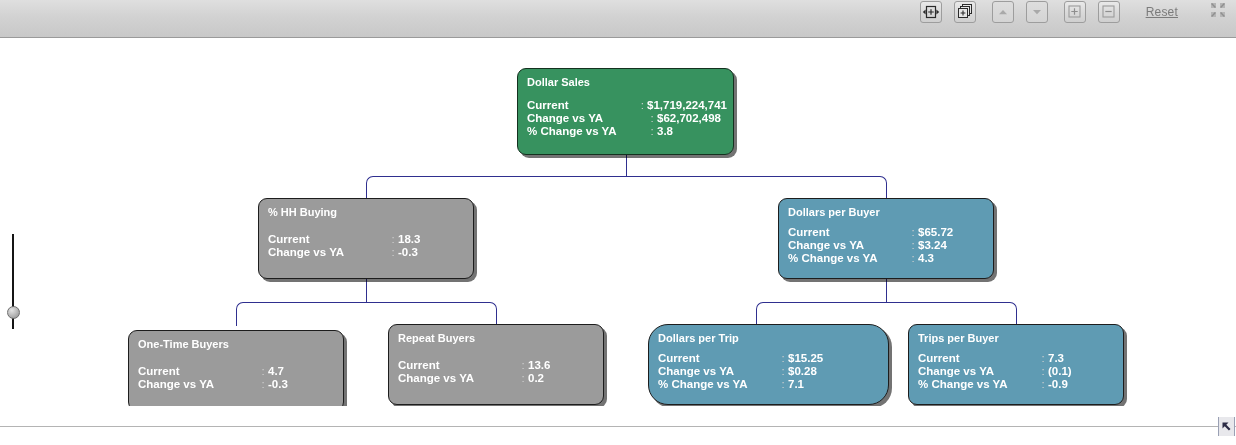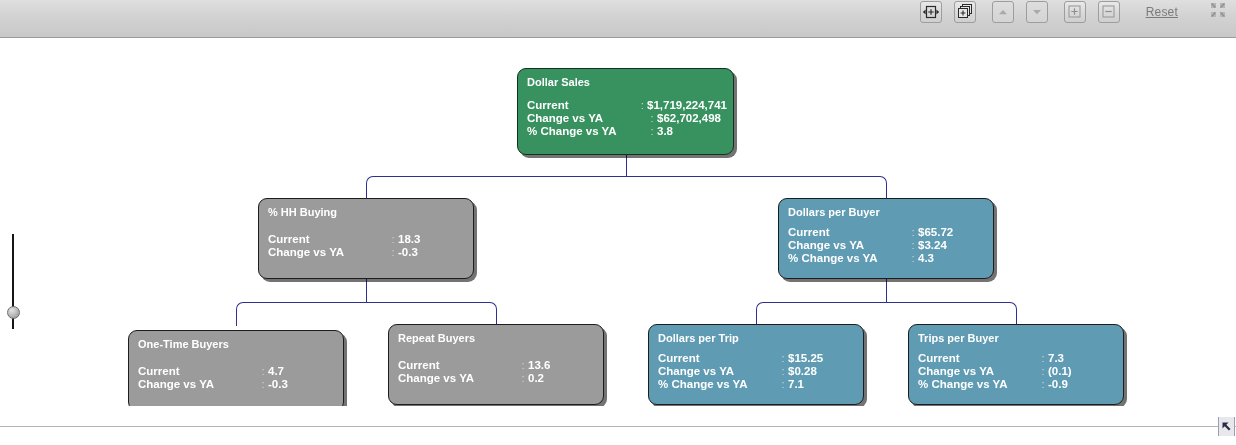--- a/index.html
+++ b/index.html
@@ -385,21 +385,21 @@
         <span class="val">13.6</span>
       </div>
       <div class="row">
         <span class="lbl" style="width:120px">Change vs YA</span>
         <span class="colon" style="width:10px">:</span>
         <span class="val">0.2</span>
       </div>
     </div>
   </div>
 
-  <div class="node blue" style="left:648px; top:285px; width:216px; height:81px;">
+  <div class="node blue" style="left:648px; top:285px; width:241px; height:81px;border-radius:20px;">
     <div class="title">Dollars per Trip</div>
     <div class="rows" style="top:27px;">
       <div class="row">
         <span class="lbl" style="width:120px">Current</span>
         <span class="colon" style="width:10px">:</span>
         <span class="val">$15.25</span>
       </div>
       <div class="row">
         <span class="lbl" style="width:120px">Change vs YA</span>
         <span class="colon" style="width:10px">:</span>

